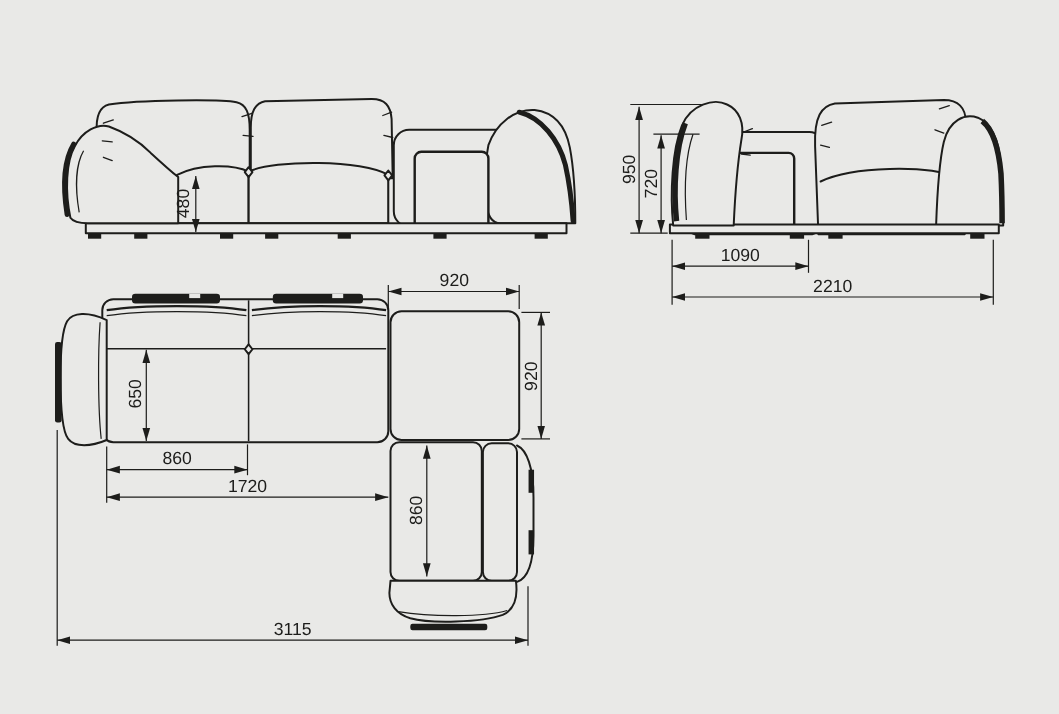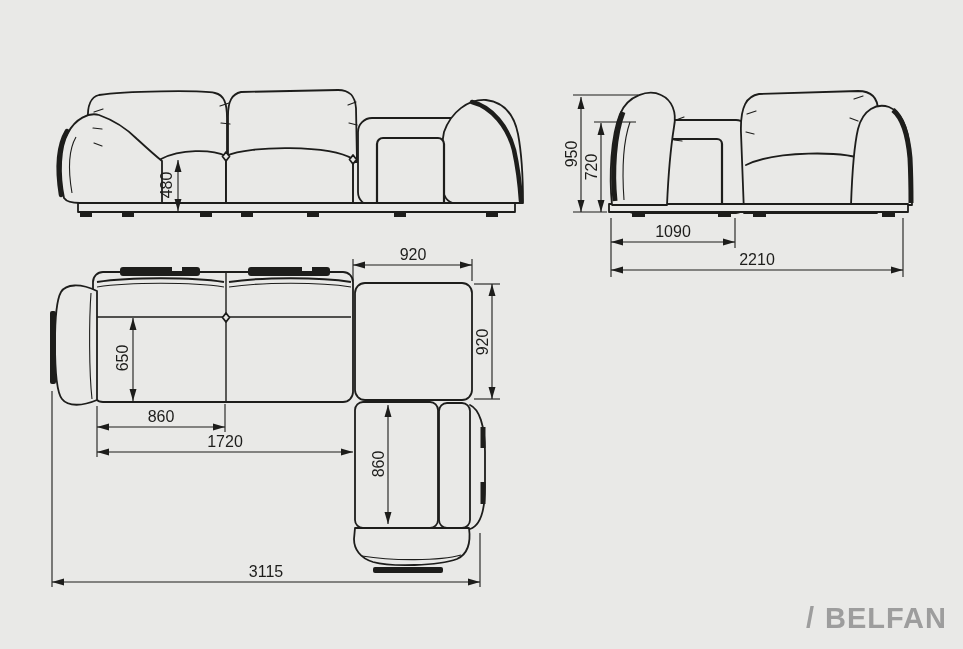--- a/index.html
+++ b/index.html
@@ -182,16 +182,13 @@
     </g>
     <g>
       <line class="dim" x1="52" y1="391" x2="52" y2="587"></line>
       <line class="dim" x1="480" y1="533" x2="480" y2="587"></line>
       <line class="dim" x1="52" y1="582" x2="480" y2="582" marker-start="url(#arr)" marker-end="url(#arr)"></line>
       <text class="dimtxt" x="266" y="577">3115</text>
     </g>
   </g>
 </svg>
 
-<div class="logo">
-  <span class="slash">/</span><span>BELFAN</span>
-</div>
 </div>
 
 </body></html>

